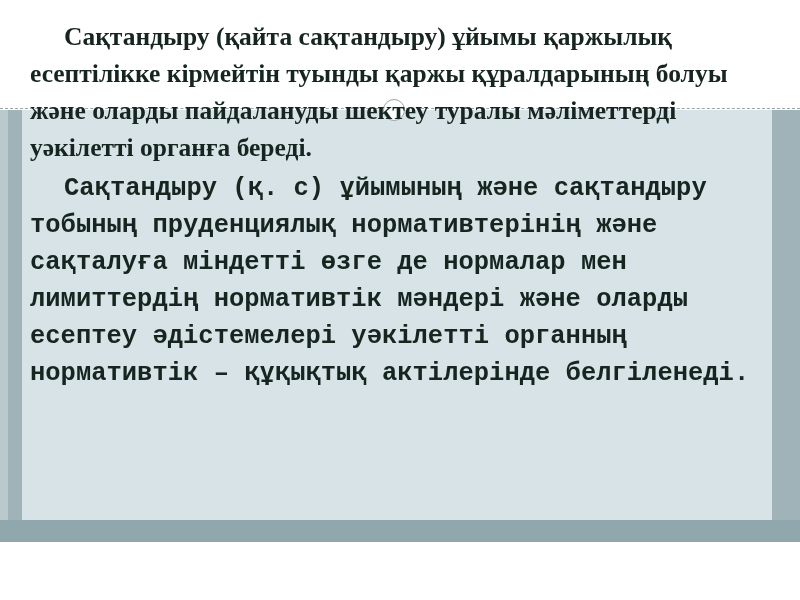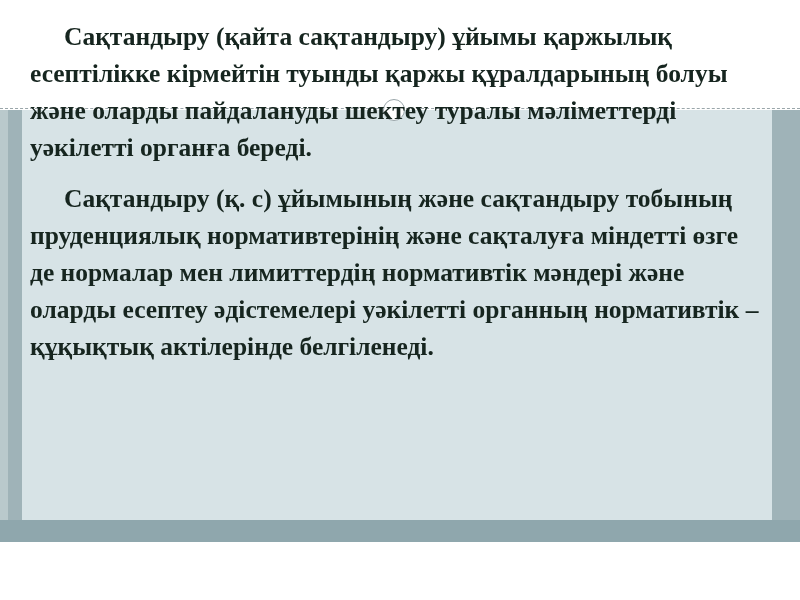--- a/index.html
+++ b/index.html
@@ -104,21 +104,22 @@
     line-height: 37px;
     font-weight: bold;
     color: #16251f;
     z-index: 5;
   }
   .para {
     margin: 0 0 0 0;
     text-indent: 34px;
   }
   .para + .para {
-    margin-top: 14px;
+    margin-top: 4px;
+    font-family: Liberation Mono, monospace;
   }
 </style>
 </head>
 <body>
 
 <div class="slide">
 
   <div class="top-area"></div>
   <div class="content-area"></div>
 

